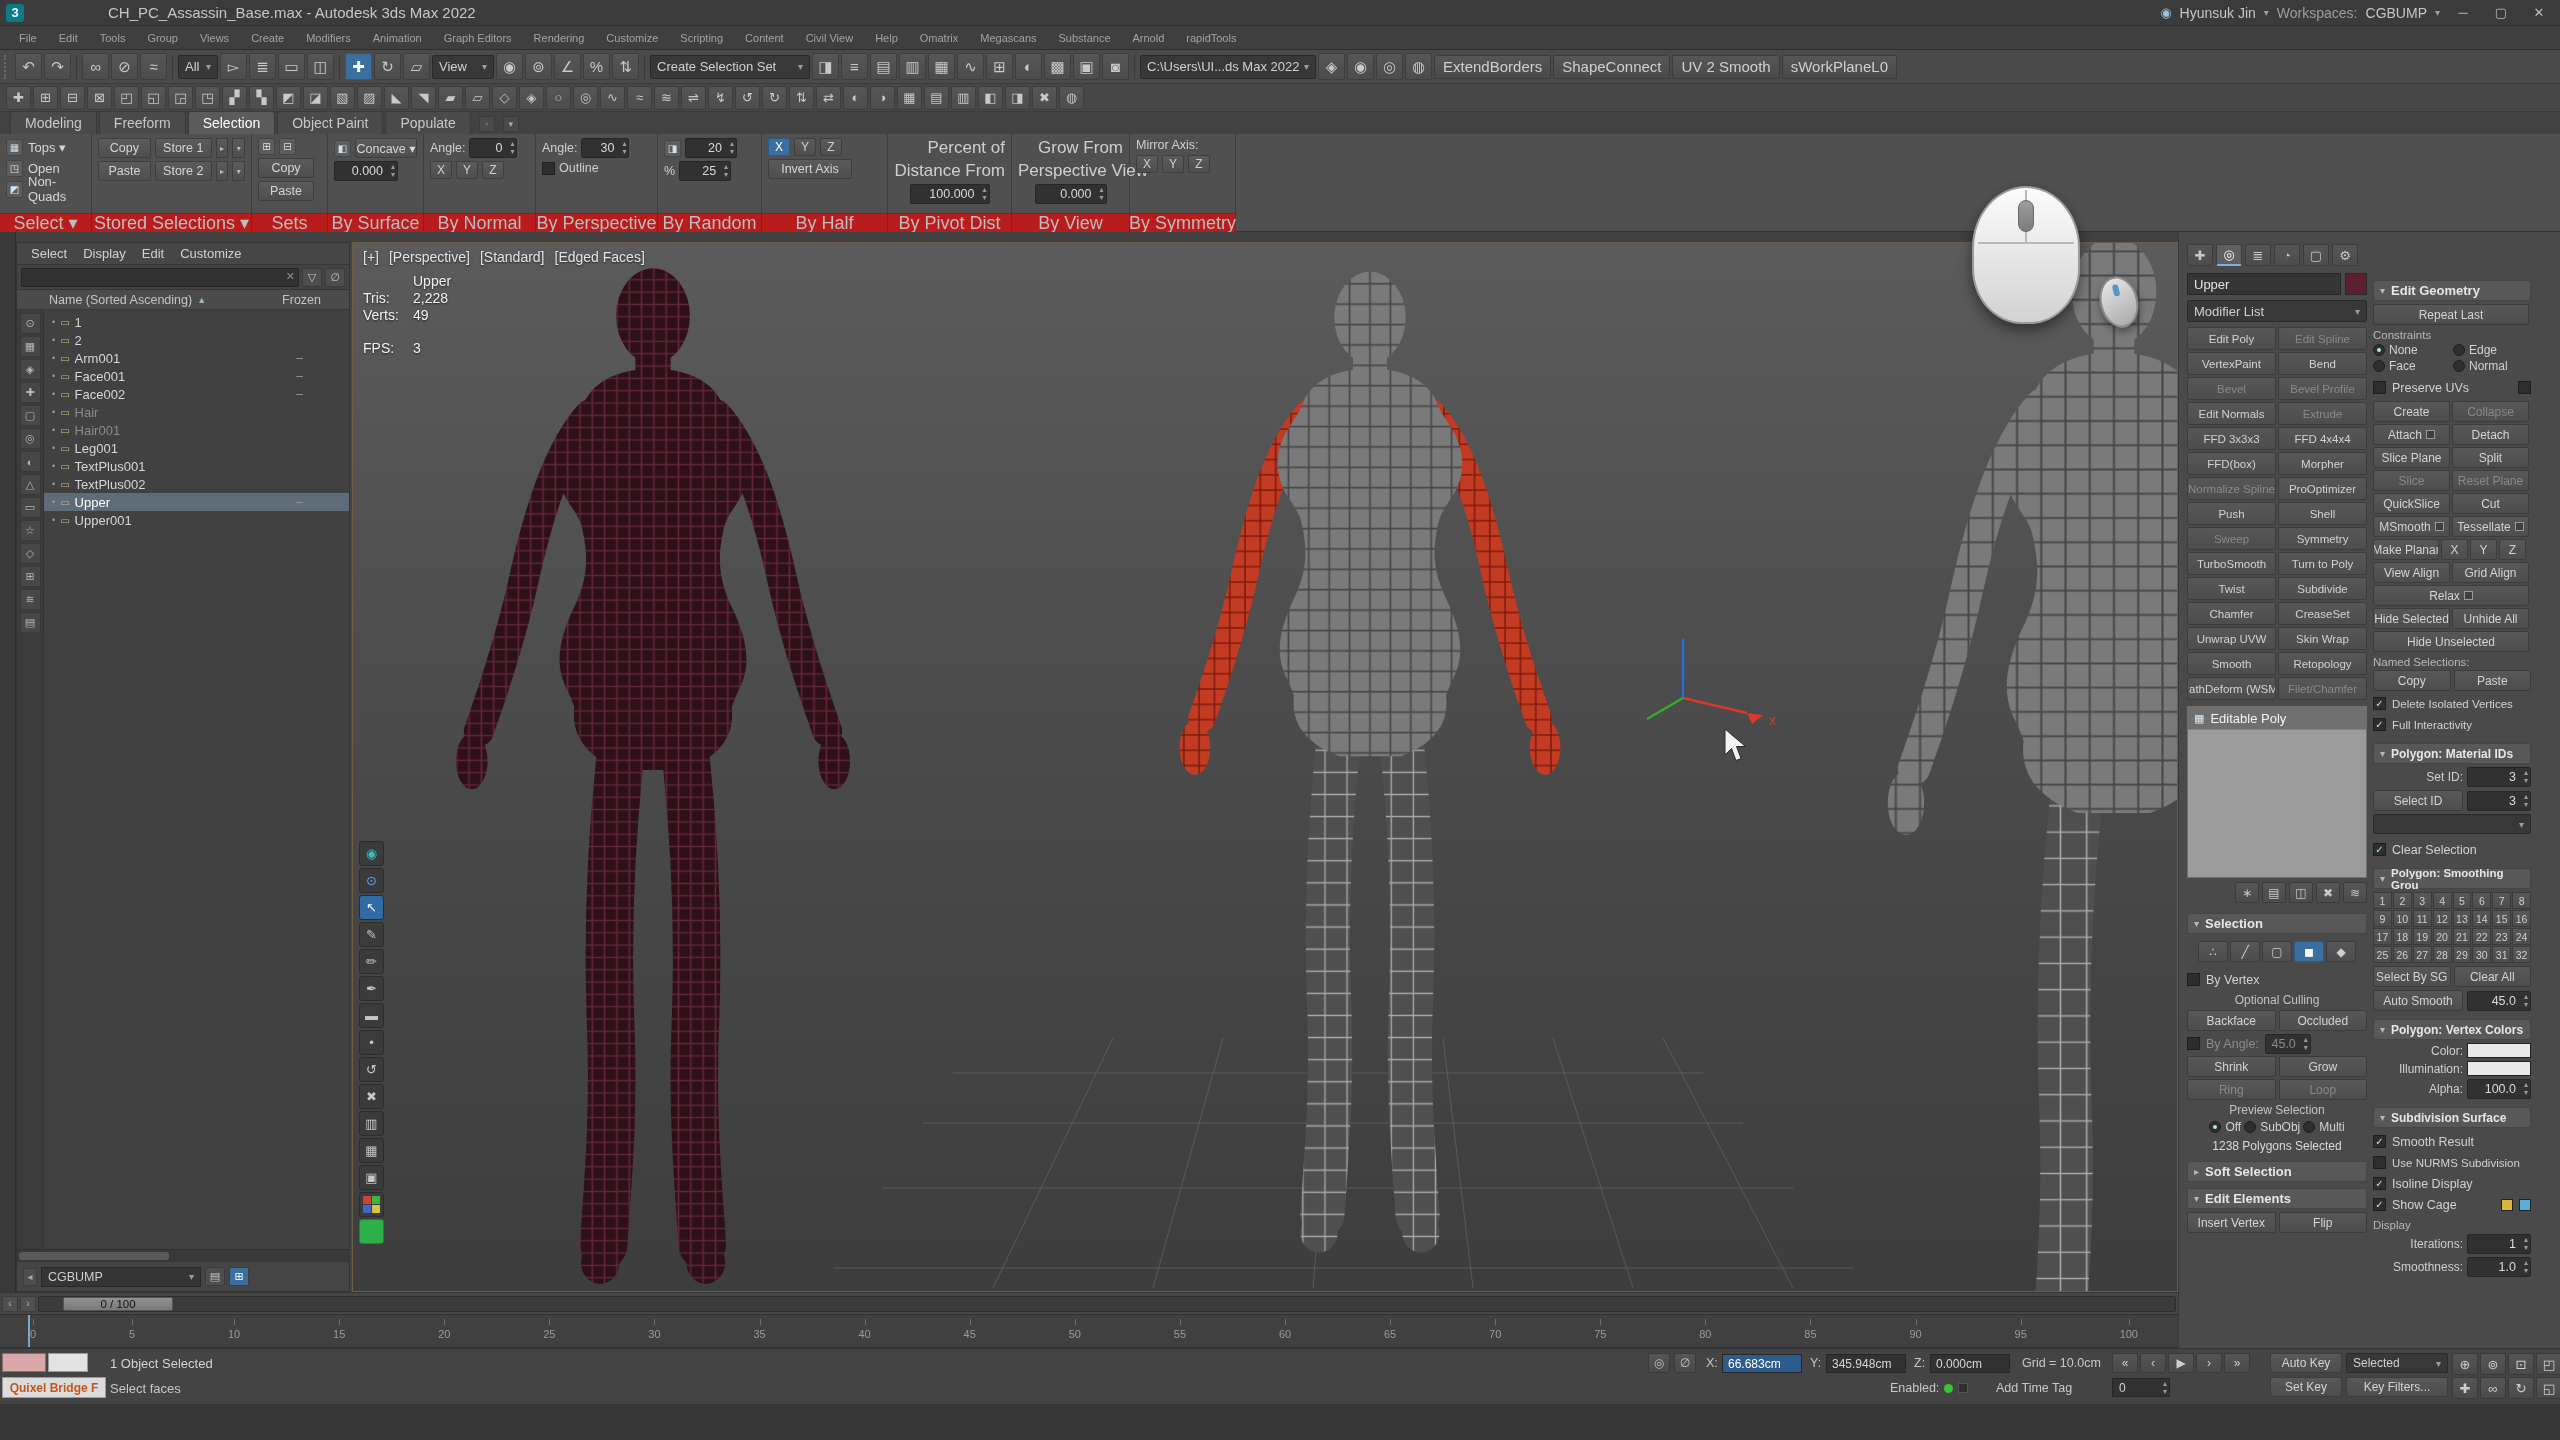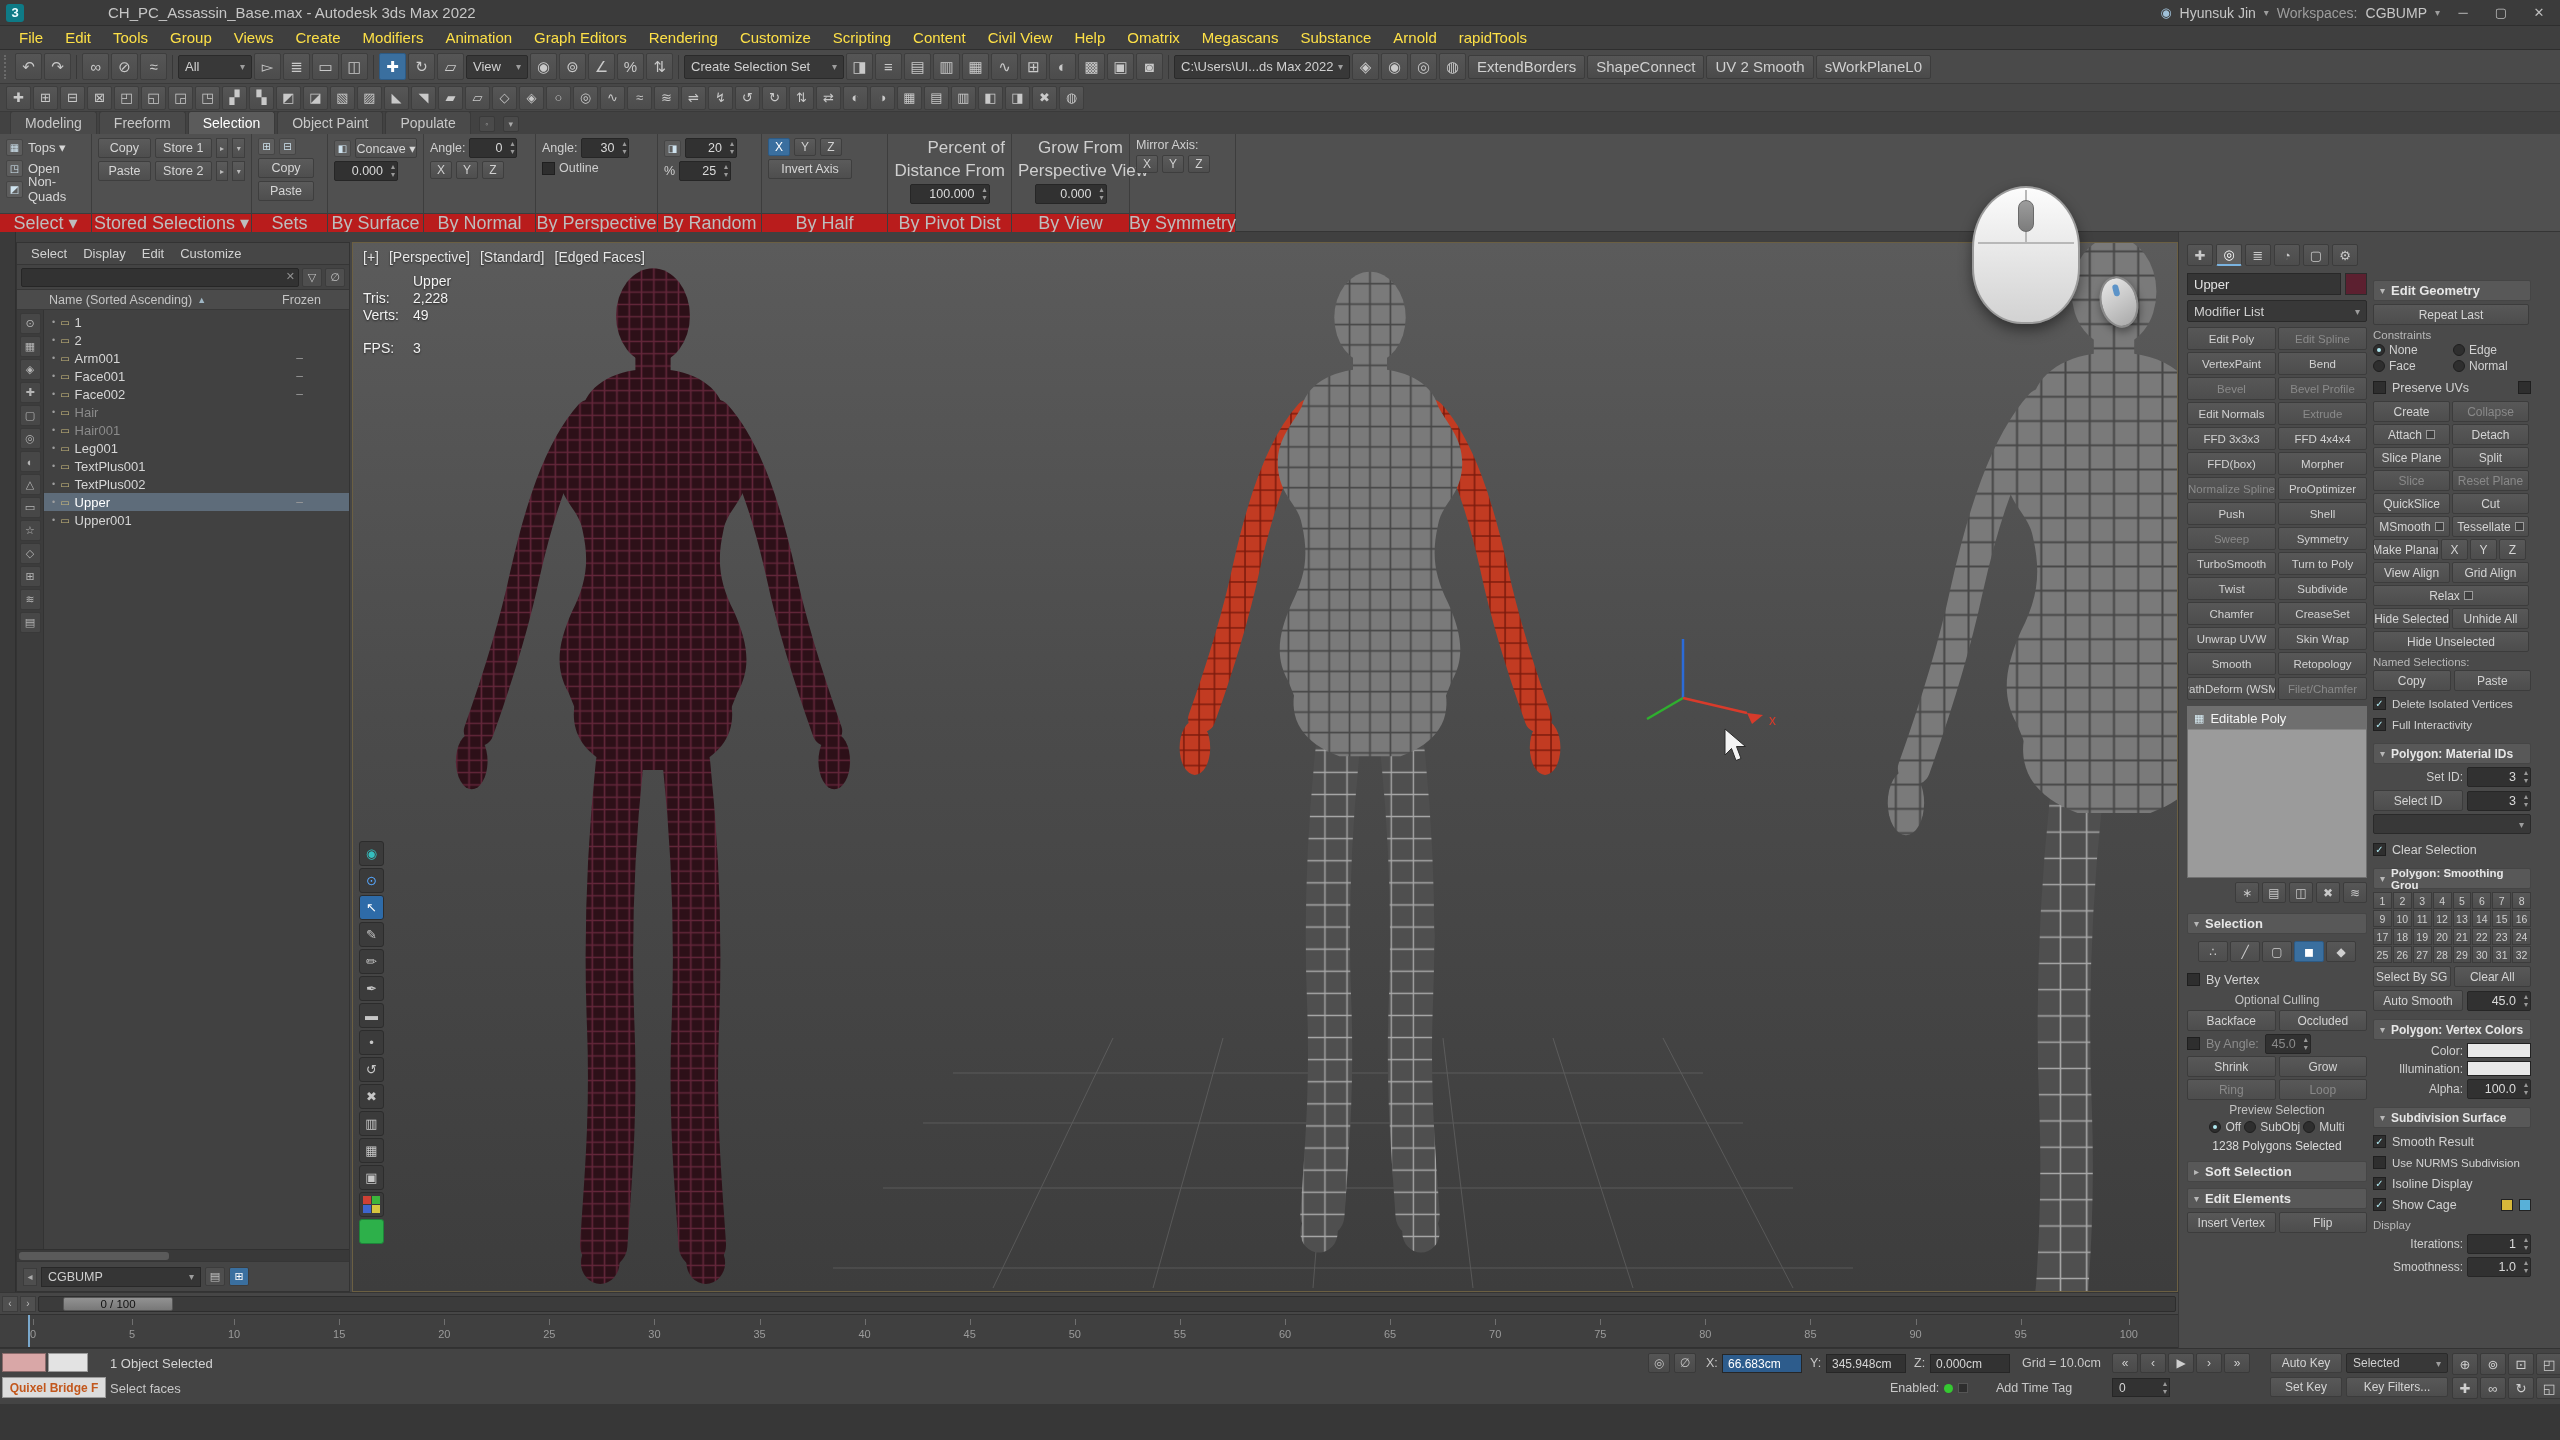--- a/index.html
+++ b/index.html
@@ -9,21 +9,21 @@
 
 .titlebar{position:absolute;top:0;left:0;right:0;height:26px;background:#3b3b3b;display:flex;align-items:center;padding:0 6px;font-size:15px;color:#c6c6c6;border-bottom:1px solid #2e2e2e}
 .app-logo{width:18px;height:18px;background:#0e7a86;color:#eafcff;font-weight:bold;font-size:13px;display:flex;align-items:center;justify-content:center;border-radius:3px;margin-right:84px}
 .tb-title{white-space:nowrap}
 .tb-right{margin-left:auto;display:flex;align-items:center;gap:8px;font-size:14px}
 .user-icon{color:#9fc0d8;font-size:13px}
 .dd-arrow{font-size:10px;color:#9d9d9d}
 .ws-label{color:#9d9d9d}
 .win-btn{width:30px;text-align:center;font-size:13px;color:#bdbdbd}
 .menubar{position:absolute;top:26px;left:0;right:0;height:24px;background:#3f3f3f;display:flex;align-items:center;padding-left:8px;border-bottom:1px solid #2e2e2e}
-.menu-item{padding:0 11px;font-size:15px;color:#fde047}
+.menu-item{padding:0 11px;font-size:11px;color:#a3a3a3}
 
 
 .toolbar1{position:absolute;top:50px;left:0;right:0;height:34px;background:#4a4a4a;display:flex;align-items:center;gap:2px;padding:0 4px;border-bottom:1px solid #3a3a3a}
 .toolbar2{position:absolute;top:84px;left:0;right:0;height:28px;background:#474747;display:flex;align-items:center;gap:2px;padding:0 6px;border-bottom:1px solid #3a3a3a}
 .icon-btn{width:27px;height:27px;border:1px solid #3e3e3e;background:linear-gradient(#565656,#4c4c4c);border-radius:2px;color:#c9c9c9;display:flex;align-items:center;justify-content:center;font-size:15px;flex:none}
 .icon-btn.active{background:#3a6f9f;border-color:#2d5a84;color:#fff}
 .toolbar2 .icon-btn{width:25px;height:24px;font-size:13px}
 .tb-sep{width:1px;height:24px;background:#383838;margin:0 3px;flex:none}
 .grip{width:6px;height:24px;border-left:2px dotted #6a6a6a;margin-right:3px;flex:none}
 .tb-group{display:flex;gap:2px;flex:none}
@@ -259,21 +259,21 @@
         <div class="icon-btn">↶</div>
         <div class="icon-btn">↷</div>
       </div>
     <div class="tb-sep"></div>
     <div class="tb-group">
         <div class="icon-btn">∞</div>
         <div class="icon-btn">⊘</div>
         <div class="icon-btn">≈</div>
       </div>
     <div class="tb-sep"></div>
-    <div class="dd" style="width:74px">
+    <div class="dd" style="width:40px">
         <span>All</span>
         <span class="caret">▾</span>
       </div>
     <div class="tb-group">
         <div class="icon-btn">▻</div>
         <div class="icon-btn">≣</div>
         <div class="icon-btn">▭</div>
         <div class="icon-btn">◫</div>
       </div>
     <div class="tb-sep"></div>

